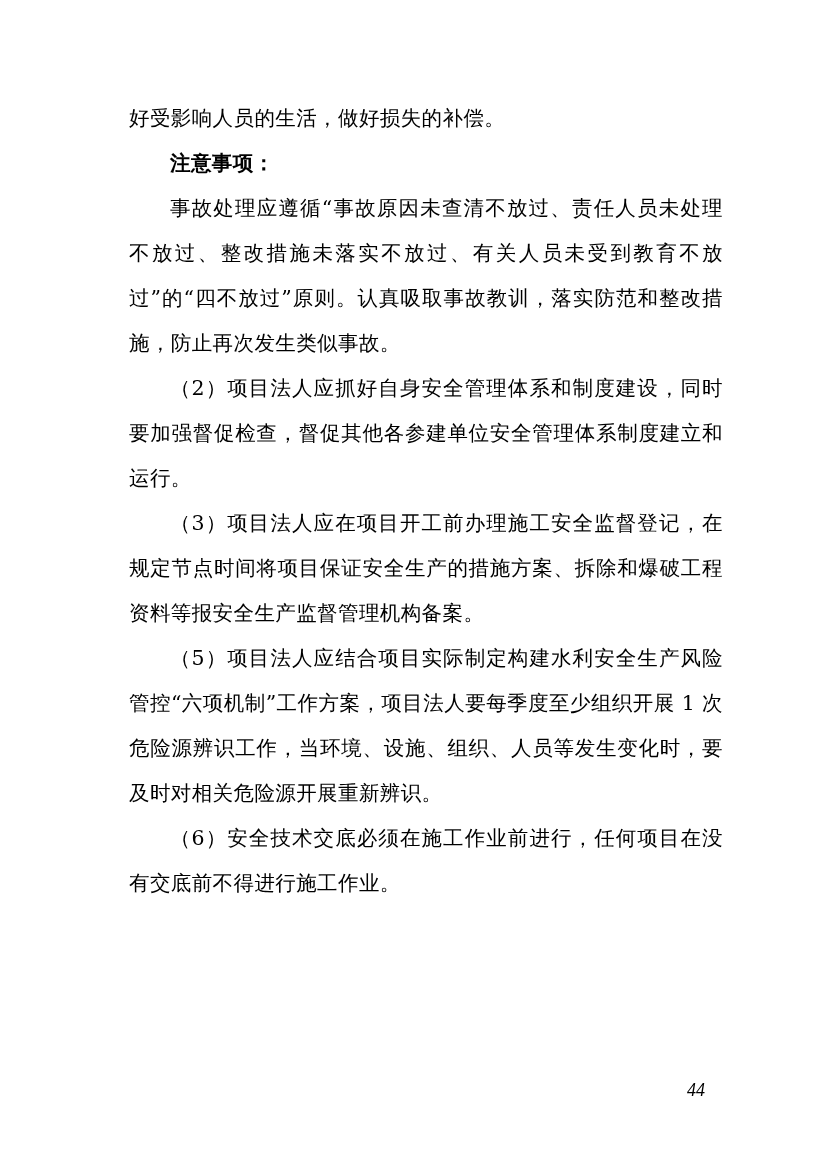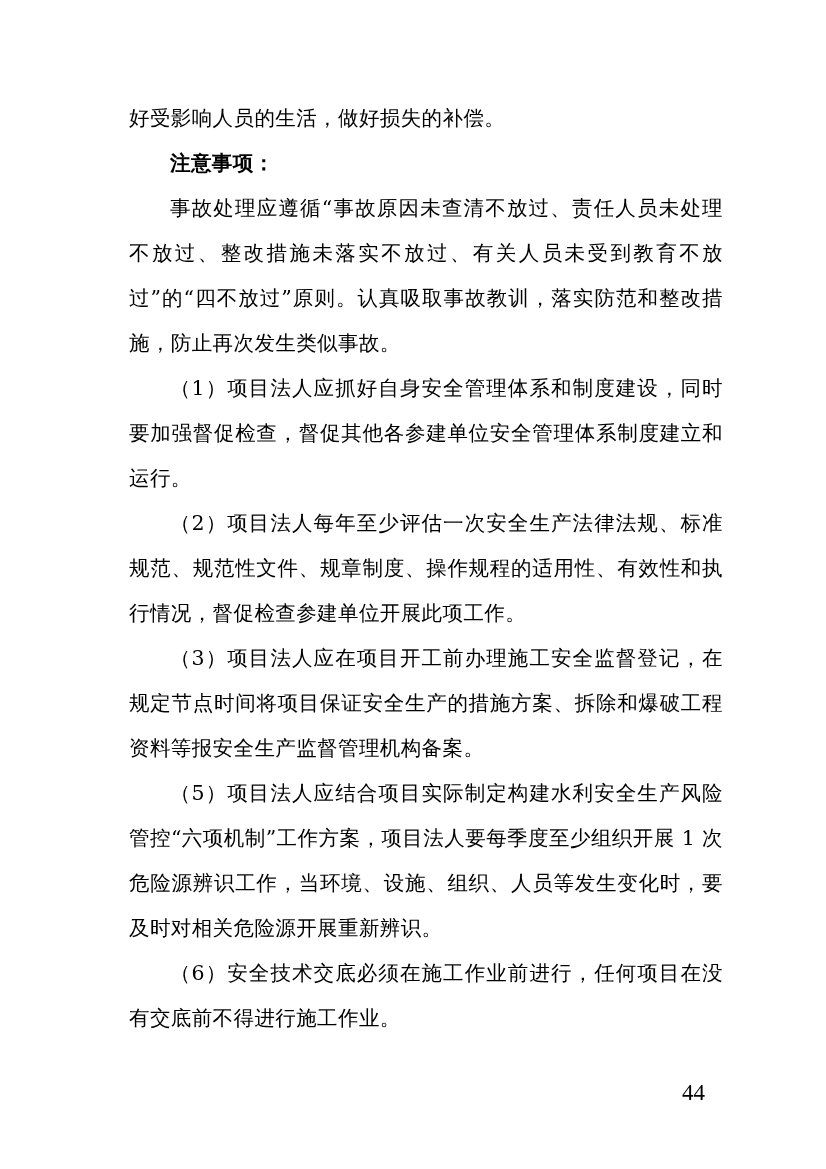--- a/index.html
+++ b/index.html
@@ -35,33 +35,33 @@
   .indent {
     text-indent: 2em;
   }
   .bold {
     font-weight: bold;
   }
   .page-number {
     position: absolute;
     right: 110px;
     top: 1080px;
-    font-size: 23px;
+    font-size: 18px;
     font-family: "Liberation Serif", serif;
+    font-style: italic;
   }
 </style>
 </head>
 <body>
 
 <div class="page">
   <div class="content">
     <p class="para">好受影响人员的生活，做好损失的补偿。</p>
     <p class="para indent bold">注意事项：</p>
     <p class="para indent">事故处理应遵循“事故原因未查清不放过、责任人员未处理不放过、整改措施未落实不放过、有关人员未受到教育不放过”的“四不放过”原则。认真吸取事故教训，落实防范和整改措施，防止再次发生类似事故。</p>
-    <p class="para indent">（1）项目法人应抓好自身安全管理体系和制度建设，同时要加强督促检查，督促其他各参建单位安全管理体系制度建立和运行。</p>
-    <p class="para indent">（2）项目法人每年至少评估一次安全生产法律法规、标准规范、规范性文件、规章制度、操作规程的适用性、有效性和执行情况，督促检查参建单位开展此项工作。</p>
+    <p class="para indent">（2）项目法人应抓好自身安全管理体系和制度建设，同时要加强督促检查，督促其他各参建单位安全管理体系制度建立和运行。</p>
     <p class="para indent">（3）项目法人应在项目开工前办理施工安全监督登记，在规定节点时间将项目保证安全生产的措施方案、拆除和爆破工程资料等报安全生产监督管理机构备案。</p>
     <p class="para indent">（5）项目法人应结合项目实际制定构建水利安全生产风险管控“六项机制”工作方案，项目法人要每季度至少组织开展 1 次危险源辨识工作，当环境、设施、组织、人员等发生变化时，要及时对相关危险源开展重新辨识。</p>
     <p class="para indent">（6）安全技术交底必须在施工作业前进行，任何项目在没有交底前不得进行施工作业。</p>
 
   </div>
   <div class="page-number">44</div>
 </div>
 
 </body></html>

